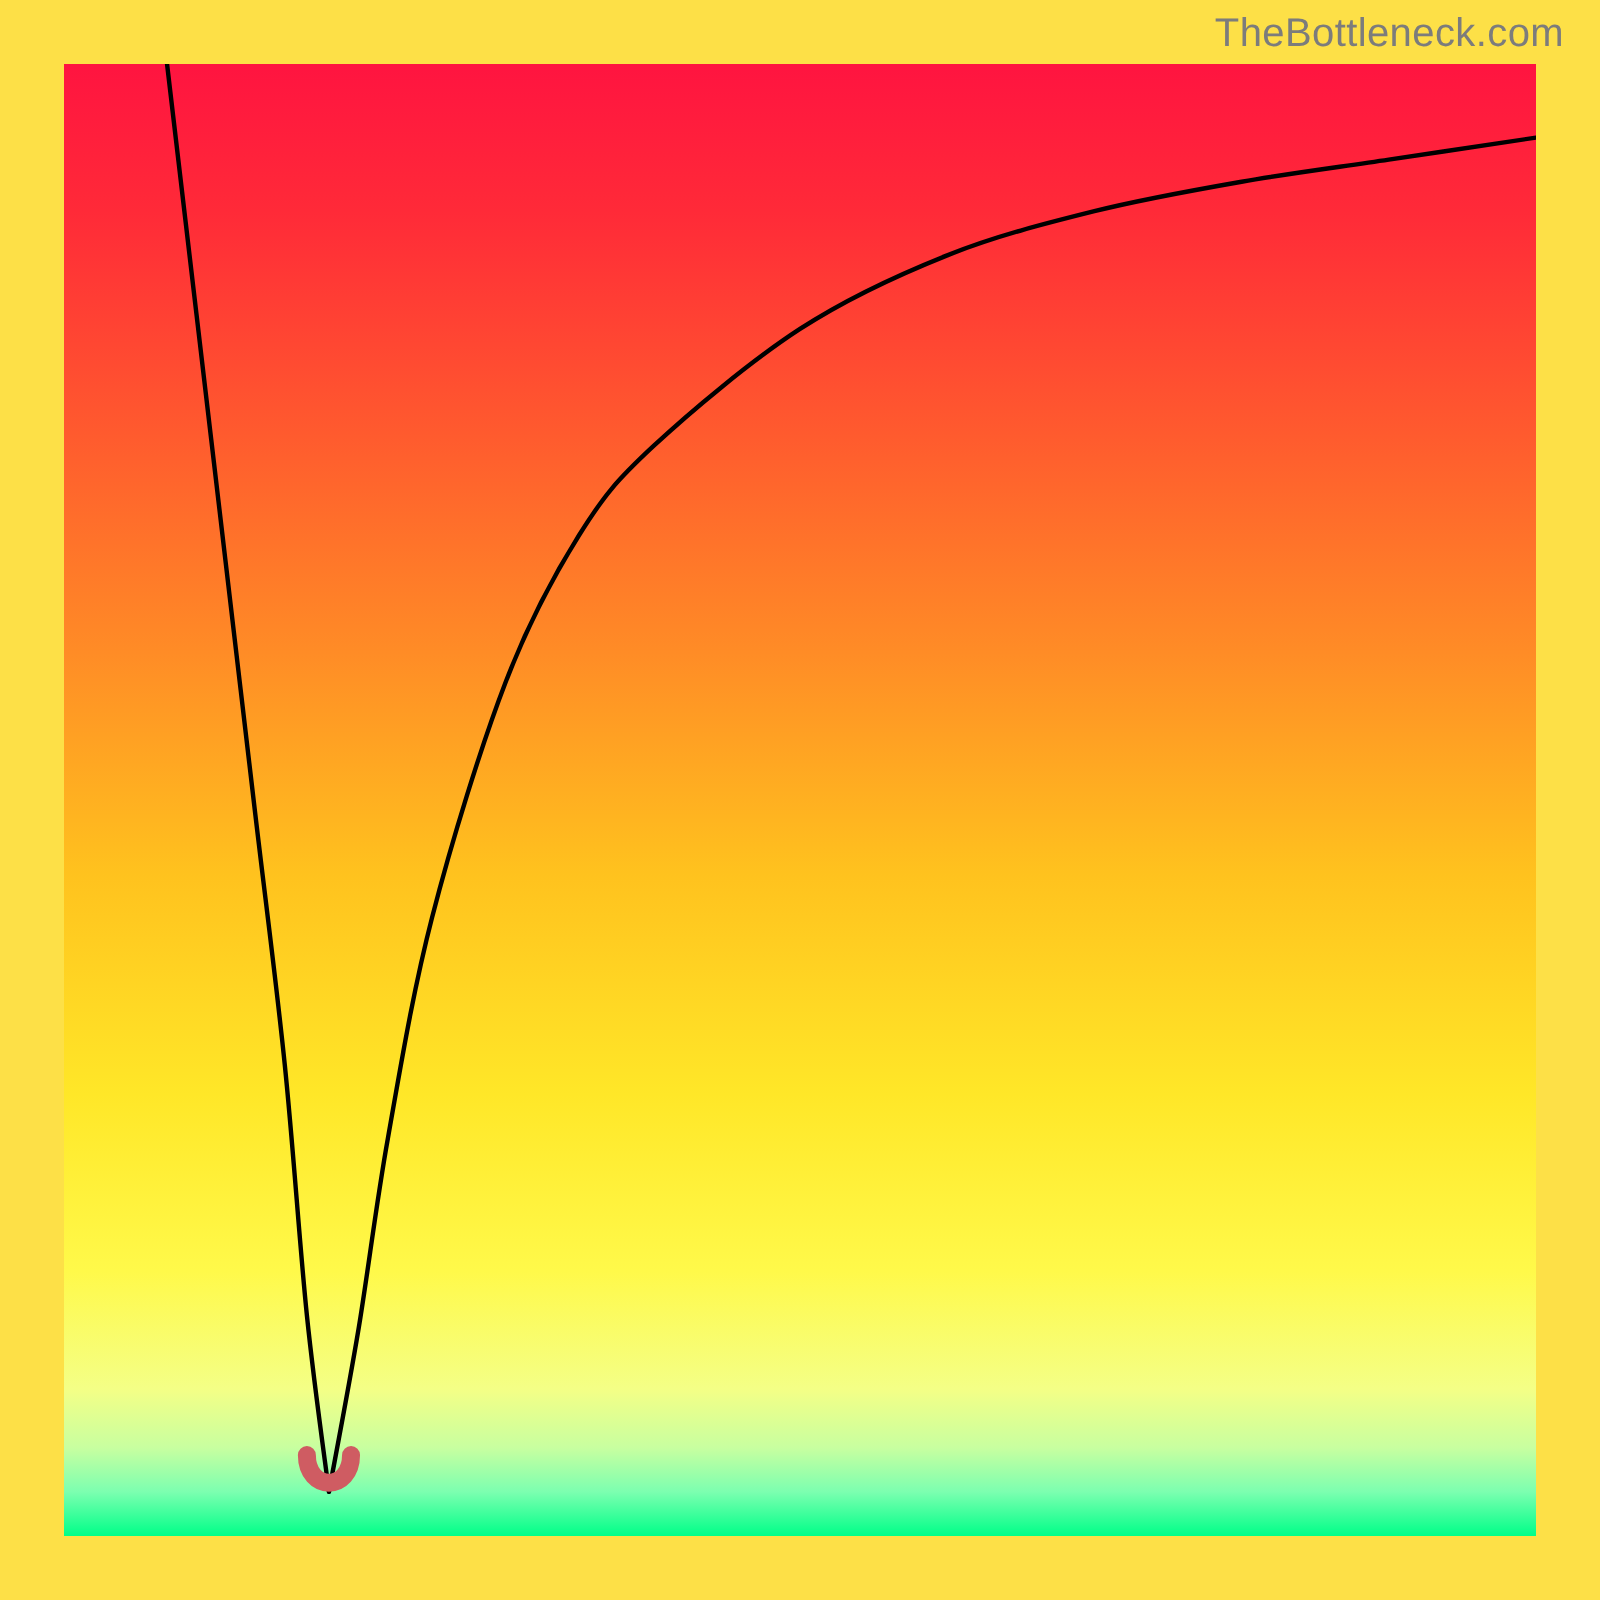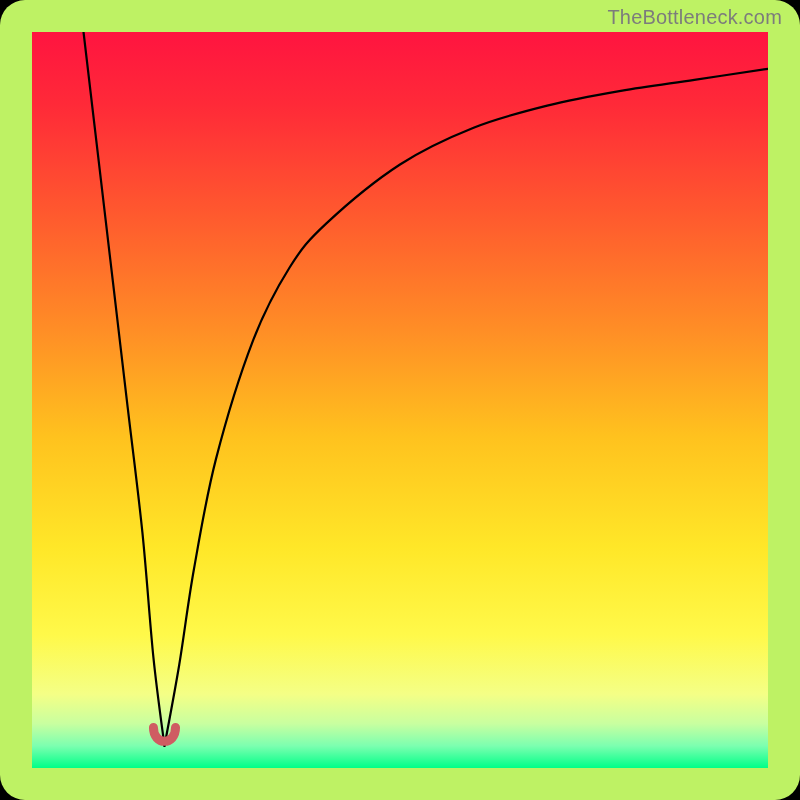--- a/index.html
+++ b/index.html
@@ -8,22 +8,21 @@
     width: 800px;
     height: 800px;
     background: #000;
     overflow: hidden;
     font-family: Arial, Helvetica, sans-serif;
   }
   .outer {
     position: relative;
     width: 800px;
     height: 800px;
-    background: #bef264;
-    border-radius: 25px;
+    background: #fde047;
   }
   .plot-area {
     position: absolute;
     left: 32px;
     top: 32px;
     width: 736px;
     height: 736px;
     overflow: hidden;
   }
   .gradient-bg {

